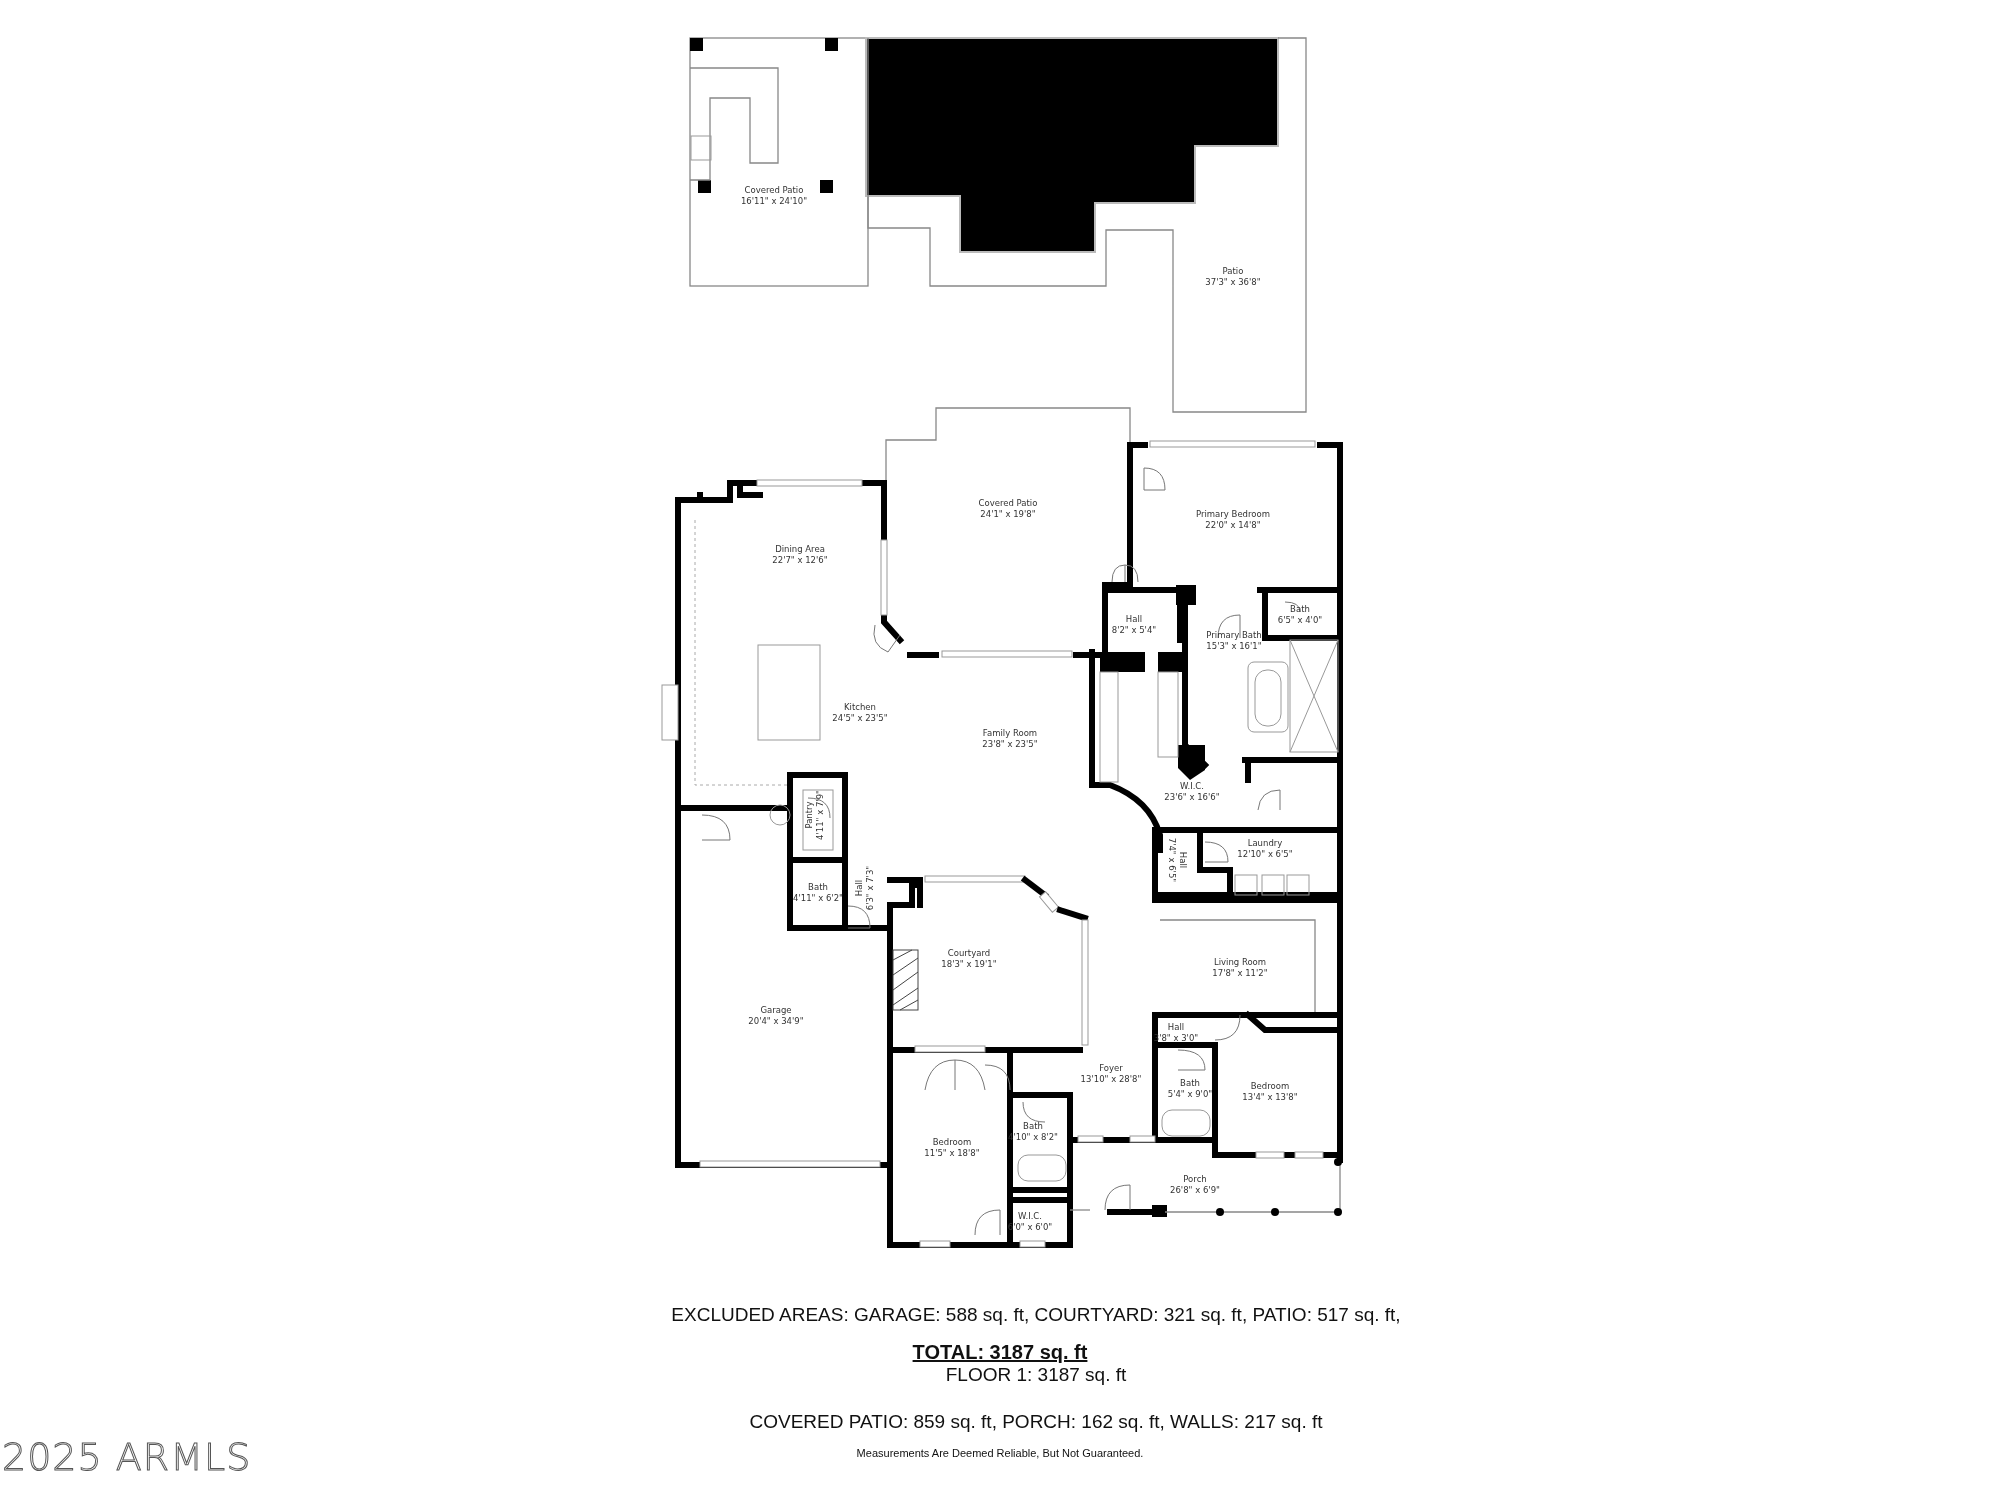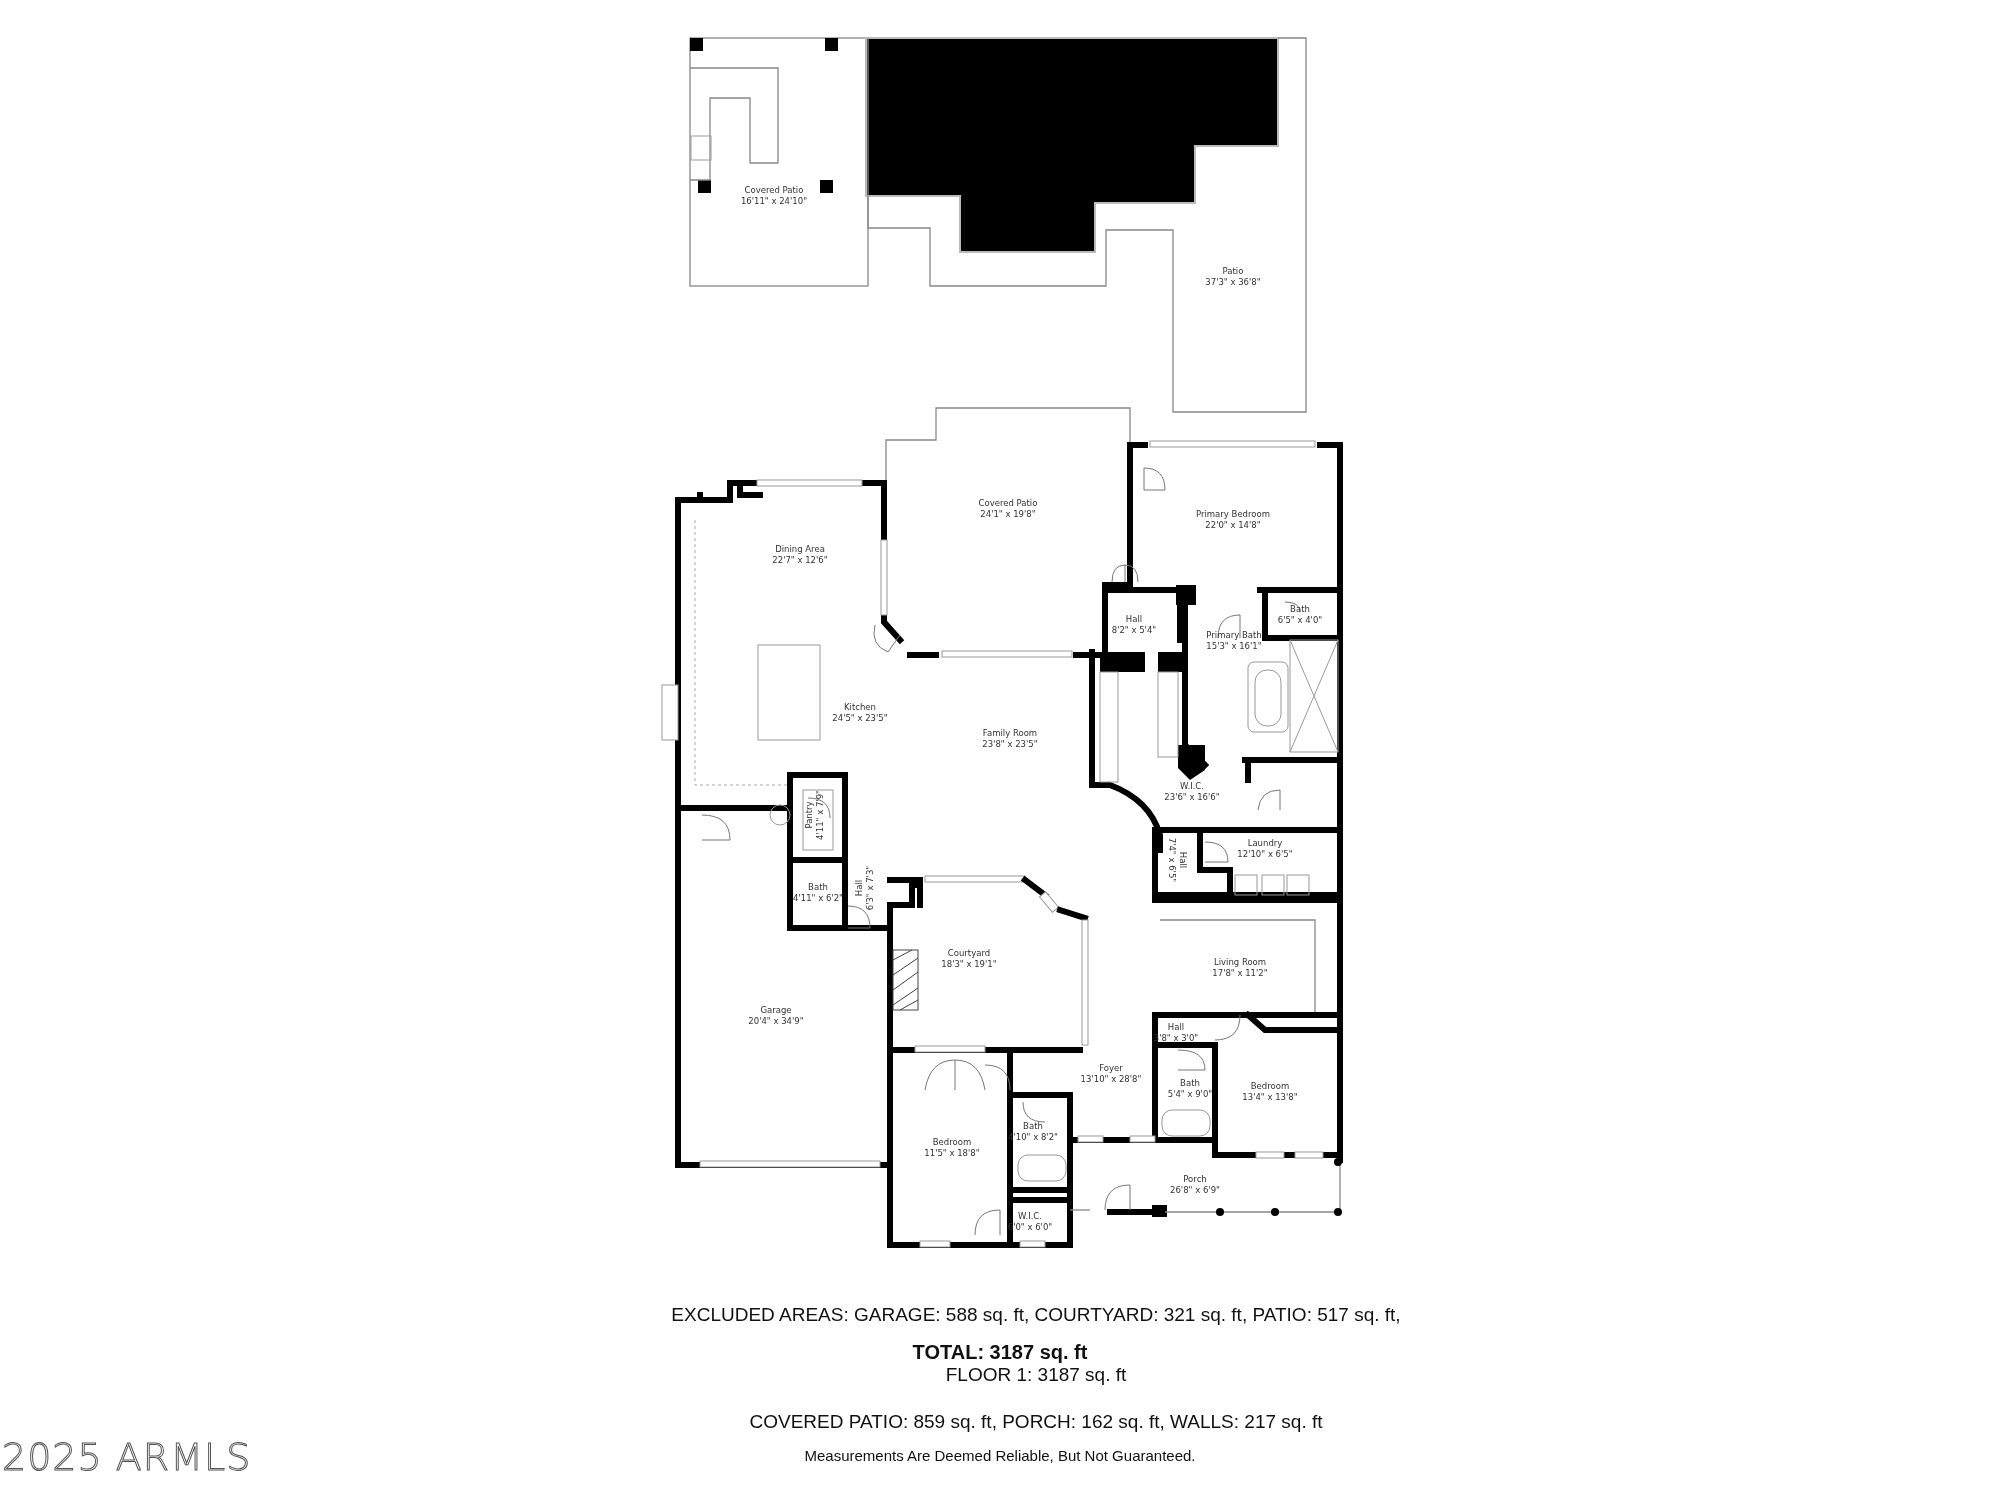--- a/index.html
+++ b/index.html
@@ -6,26 +6,26 @@
   body { width: 2000px; height: 1500px; position: relative; overflow: hidden; font-family: "DejaVu Sans", sans-serif; }
   #plan { position: absolute; left: 0; top: 0; width: 2000px; height: 1500px; }
   .room-label { font-family: "DejaVu Sans", sans-serif; font-size: 8.5px; fill: #333; text-anchor: middle; }
   .thin { fill: none; stroke: #888; stroke-width: 1.3; }
   .wall { fill: none; stroke: #000; stroke-width: 6; stroke-linecap: square; }
   .win { fill: #fff; stroke: #999; stroke-width: 1; }
   .fixture { fill: none; stroke: #999; stroke-width: 1; }
   .dash { fill: none; stroke: #aaa; stroke-width: 1; stroke-dasharray: 3 3; }
   .door { fill: none; stroke: #777; stroke-width: 1; }
   .footer { position: absolute; left: 0; width: 2000px; text-align: center; font-family: "Liberation Sans", sans-serif; color: #111; }
-  .footer-total { top: 1341px; font-size: 20px; font-weight: bold; }
+  .footer-total { top: 1341px; font-size: 20px; font-weight: bold; text-decoration: underline; }
   .footer-line { font-size: 19px; padding-left: 36px; }
   .footer-floor { top: 1364px; }
   .footer-ex1 { top: 1304px; }
   .footer-ex2 { top: 1411px; }
-  .footer-note { top: 1447px; font-size: 15px; }
+  .footer-note { top: 1447px; font-size: 11px; }
   .watermark { position: absolute; left: 2px; top: 1411px; font-family: "DejaVu Sans", sans-serif; font-size: 38px; font-weight: 200; color: #fff; -webkit-text-stroke: 1px #555; letter-spacing: 1px; margin-top: 24px; }
 </style>
 </head>
 <body>
 
 <svg id="plan" viewBox="0 0 2000 1500" xmlns="http://www.w3.org/2000/svg">
 
   <g>
     <rect class="thin" x="690" y="38" width="178" height="248"></rect>
     <rect x="690" y="38" width="13" height="13" fill="#000"></rect>

